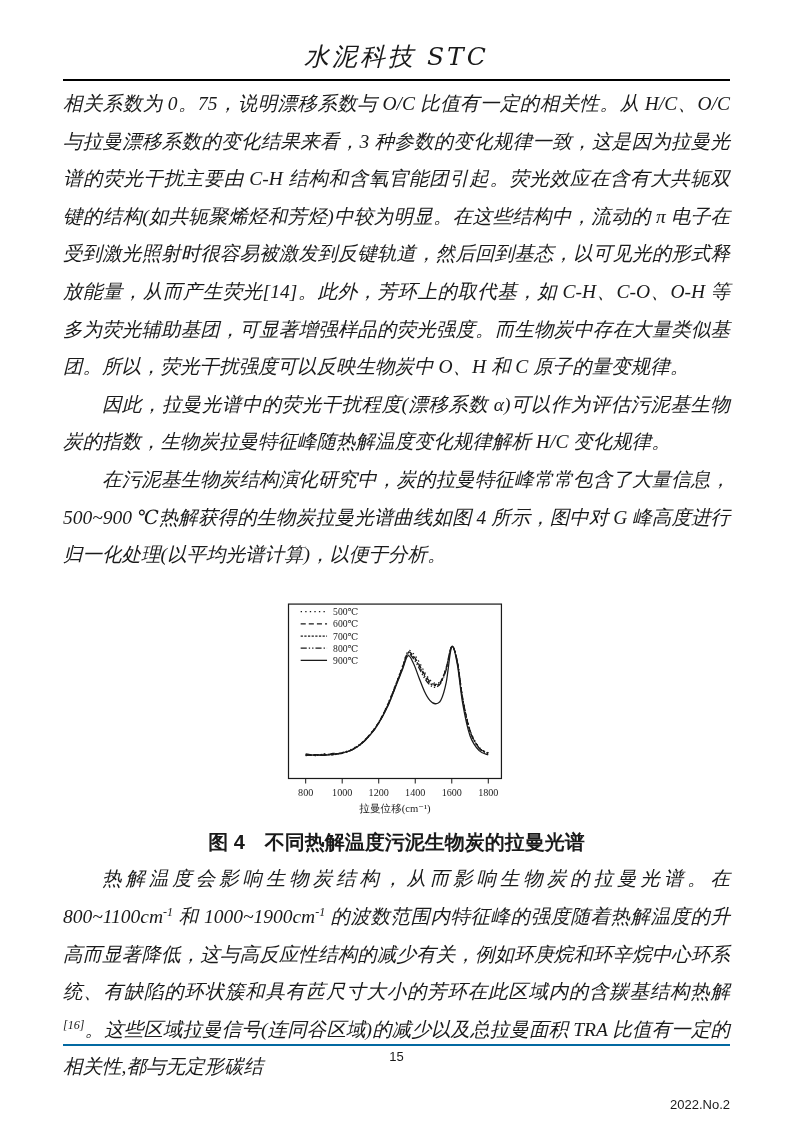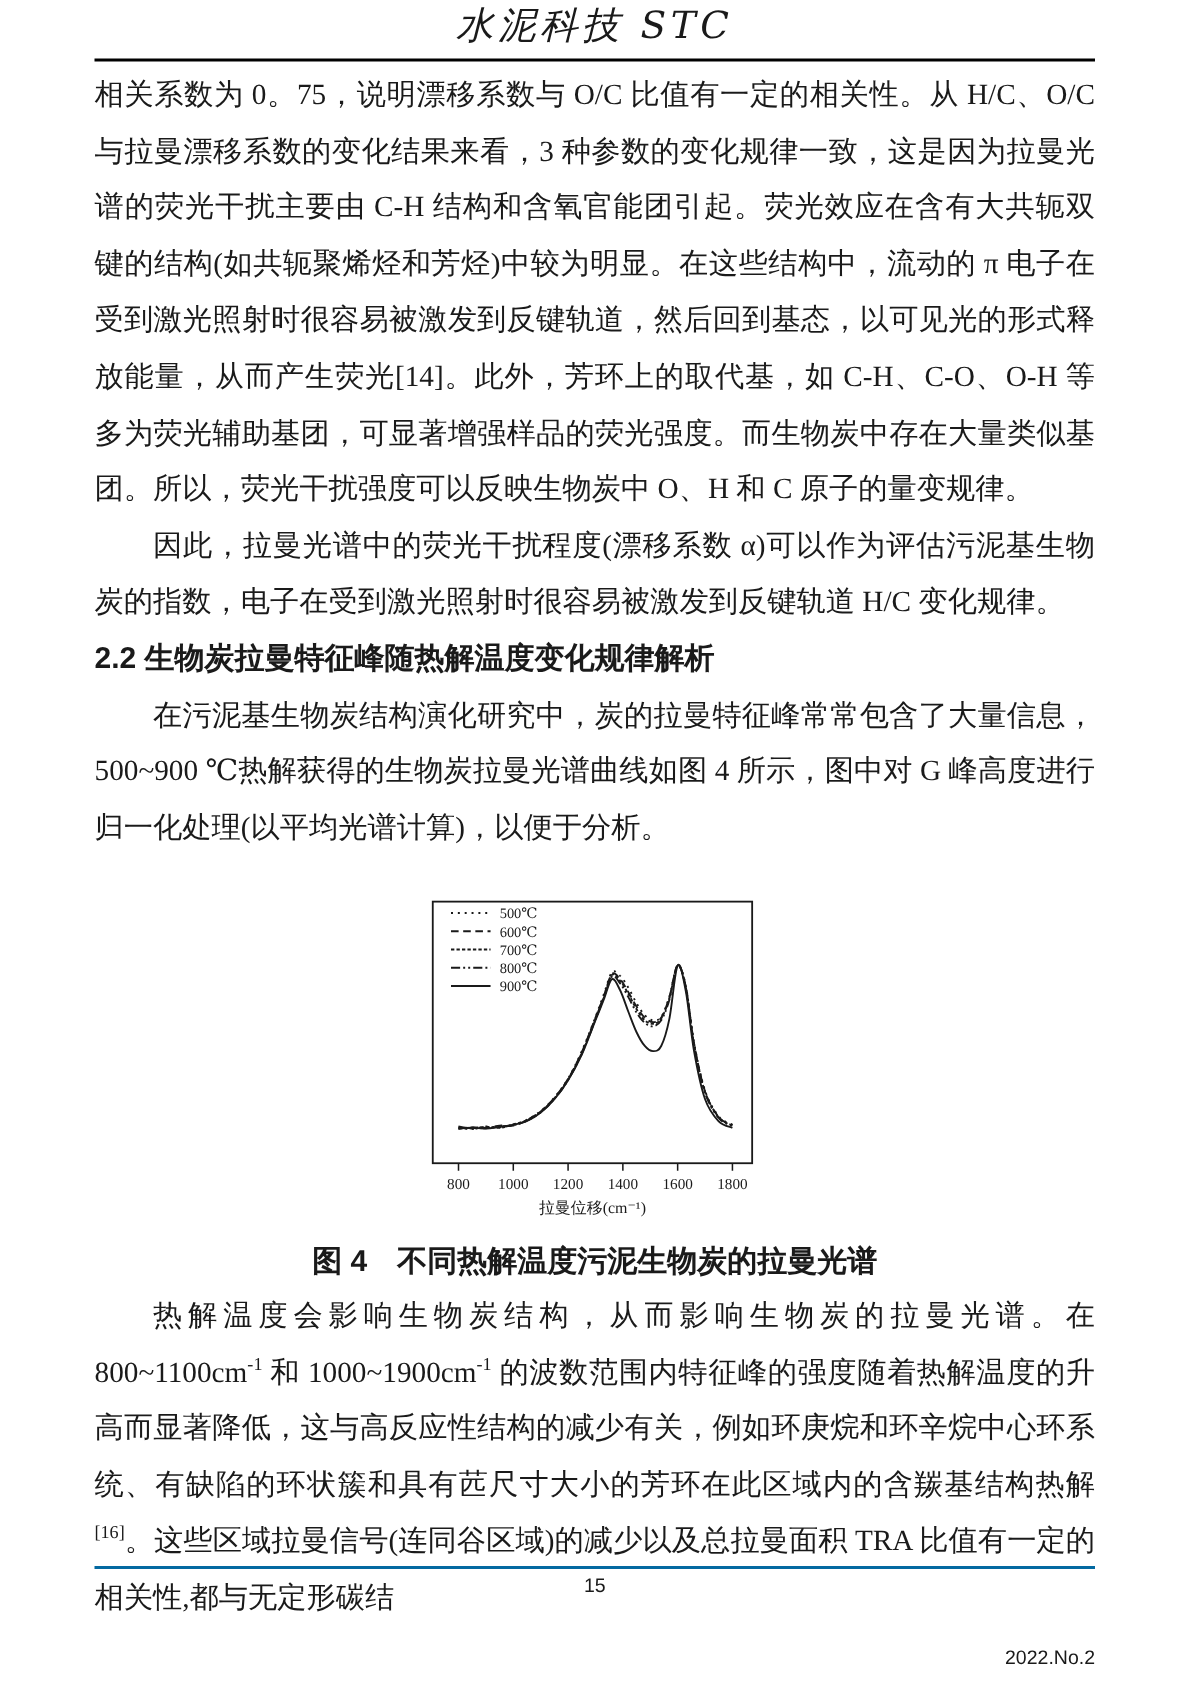--- a/index.html
+++ b/index.html
@@ -3,32 +3,32 @@
 <meta charset="utf-8">
 <style>
   * { box-sizing: border-box; }
   html,body { margin:0; padding:0; }
   body {
     width:793px; height:1122px;
     background:#ffffff; color:#1a1a1a;
     font-family:"Liberation Serif","DejaVu Serif",serif;
     position:relative; overflow:hidden;
   }
-  .page-header { text-align:center; }
+  .page-header { padding-top:40px; text-align:center; }
   .journal-title {
     font-size:25px; font-style:italic; letter-spacing:3px;
     font-family:"DejaVu Serif","Liberation Serif",serif;
   }
   .header-rule { margin:6px 63px 0 63px; border-top:2.5px solid #000; }
   .content {
     margin:4px 63px 0 63px;
     font-size:19.5px; line-height:37.6px;
     text-align:justify;
   }
-  .content p { margin:0; }
+  .content p { margin:0;font-style:italic; }
   .indent { text-indent:2em; }
   .section-heading {
     font-family:"Liberation Sans","DejaVu Sans",sans-serif;
     font-weight:bold; font-size:20px; line-height:37.6px;
     text-align:left; margin:0;
   }
   sup { font-size:0.62em; line-height:0; }
   .figure-block { margin:24px 0 0 0; text-align:center; }
   .figure-block svg { display:inline-block; }
   .figure-caption {
@@ -54,22 +54,21 @@
 </head>
 <body>
 
 <header class="page-header">
   <div class="journal-title">水泥科技 STC</div>
 </header>
 <div class="header-rule"></div>
 
 <main class="content">
   <p>相关系数为 0。75，说明漂移系数与 O/C 比值有一定的相关性。从 H/C、O/C 与拉曼漂移系数的变化结果来看，3 种参数的变化规律一致，这是因为拉曼光谱的荧光干扰主要由 C-H 结构和含氧官能团引起。荧光效应在含有大共轭双键的结构(如共轭聚烯烃和芳烃)中较为明显。在这些结构中，流动的 π 电子在受到激光照射时很容易被激发到反键轨道，然后回到基态，以可见光的形式释放能量，从而产生荧光[14]。此外，芳环上的取代基，如 C-H、C-O、O-H 等多为荧光辅助基团，可显著增强样品的荧光强度。而生物炭中存在大量类似基团。所以，荧光干扰强度可以反映生物炭中 O、H 和 C 原子的量变规律。</p>
-  <p class="indent">因此，拉曼光谱中的荧光干扰程度(漂移系数 α)可以作为评估污泥基生物炭的指数，电子在受到激光照射时很容易被激发到反键轨道 H/C 变化规律。</p>
-  <h2 class="section-heading">2.2 生物炭拉曼特征峰随热解温度变化规律解析</h2>
+  <p class="indent">因此，拉曼光谱中的荧光干扰程度(漂移系数 α)可以作为评估污泥基生物炭的指数，生物炭拉曼特征峰随热解温度变化规律解析 H/C 变化规律。</p>
   <p class="indent">在污泥基生物炭结构演化研究中，炭的拉曼特征峰常常包含了大量信息，500~900 ℃热解获得的生物炭拉曼光谱曲线如图 4 所示，图中对 G 峰高度进行归一化处理(以平均光谱计算)，以便于分析。</p>
 
   <div class="figure-block">
     <svg width="240" height="218" viewBox="0 0 230 215" xmlns="http://www.w3.org/2000/svg">
       <rect x="8" y="6" width="210" height="172" fill="none" stroke="#1a1a1a" stroke-width="1.2"></rect>
       <g>
           <path d="M24.9,154.4C26.4,154.6 30.9,155.6 33.9,155.5C36.9,155.4 39.9,154.0 42.9,153.8C45.9,153.7 48.9,154.6 51.9,154.4C54.9,154.2 57.9,153.6 61.0,152.7C64.0,151.9 67.0,150.8 70.0,149.3C73.0,147.8 76.0,146.1 79.0,143.7C82.0,141.3 85.0,138.3 88.0,134.7C91.0,131.1 94.0,127.4 97.0,122.3C100.0,117.2 103.0,111.1 106.0,104.3C109.0,97.5 112.6,88.0 115.0,81.8C117.4,75.6 118.6,72.0 120.4,67.1C122.2,62.3 124.0,54.6 125.8,52.5C127.6,50.4 129.4,53.1 131.2,54.8C133.0,56.4 134.8,59.6 136.6,62.6C138.4,65.6 140.2,69.8 142.0,72.8C143.8,75.8 145.6,78.8 147.4,80.7C149.2,82.5 151.0,83.8 152.8,84.0C154.6,84.2 156.4,84.4 158.2,81.8C160.0,79.2 161.8,73.9 163.6,68.3C165.4,62.6 167.2,49.1 169.0,48.0C170.8,46.9 172.6,53.1 174.4,61.5C176.2,70.0 177.7,87.2 179.8,98.7C181.9,110.1 184.3,122.1 187.0,130.2C189.7,138.3 193.0,143.3 196.0,147.1C199.0,150.8 203.5,151.8 205.0,152.7" fill="none" stroke="#1a1a1a" stroke-width="1.25" stroke-dasharray="1.3 3.2"></path>
           <path d="M24.9,155.5C26.4,155.3 30.9,154.5 33.9,154.4C36.9,154.3 39.9,155.2 42.9,155.0C45.9,154.8 48.9,153.6 51.9,153.3C54.9,153.0 57.9,153.9 61.0,153.3C64.0,152.7 67.0,151.1 70.0,149.6C73.0,148.0 76.0,146.4 79.0,143.9C82.0,141.5 85.0,138.5 88.0,134.9C91.0,131.4 94.0,127.6 97.0,122.5C100.0,117.5 103.0,111.6 106.0,104.9C109.0,98.2 112.6,88.4 115.0,82.3C117.4,76.2 118.6,73.1 120.4,68.3C122.2,63.5 124.0,55.5 125.8,53.6C127.6,51.8 129.4,55.0 131.2,57.0C133.0,59.0 134.8,62.5 136.6,65.5C138.4,68.5 140.2,72.2 142.0,75.0C143.8,77.8 145.6,80.7 147.4,82.3C149.2,84.0 151.0,85.2 152.8,85.2C154.6,85.2 156.4,85.1 158.2,82.3C160.0,79.6 161.8,74.6 163.6,68.8C165.4,63.1 167.2,49.1 169.0,48.0C170.8,46.9 172.6,53.5 174.4,62.1C176.2,70.6 177.7,87.8 179.8,99.2C181.9,110.7 184.3,122.7 187.0,130.8C189.7,138.8 193.0,144.0 196.0,147.7C199.0,151.3 203.5,152.1 205.0,152.9" fill="none" stroke="#1a1a1a" stroke-width="1.25" stroke-dasharray="5 3"></path>
           <path d="M24.9,155.0C26.4,155.0 30.9,155.1 33.9,155.0C36.9,154.8 39.9,154.1 42.9,154.1C45.9,154.0 48.9,155.0 51.9,154.7C54.9,154.5 57.9,153.3 61.0,152.5C64.0,151.7 67.0,151.2 70.0,149.8C73.0,148.4 76.0,146.6 79.0,144.2C82.0,141.7 85.0,138.8 88.0,135.3C91.0,131.7 94.0,127.9 97.0,122.9C100.0,117.9 103.0,112.1 106.0,105.4C109.0,98.8 112.6,89.0 115.0,82.9C117.4,76.8 118.6,73.6 120.4,68.8C122.2,64.0 124.0,56.0 125.8,54.2C127.6,52.4 129.4,56.1 131.2,58.1C133.0,60.2 134.8,63.5 136.6,66.6C138.4,69.7 140.2,73.8 142.0,76.7C143.8,79.6 145.6,82.4 147.4,84.0C149.2,85.6 151.0,86.5 152.8,86.3C154.6,86.1 156.4,85.7 158.2,82.9C160.0,80.1 161.8,75.2 163.6,69.4C165.4,63.6 167.2,49.2 169.0,48.0C170.8,46.8 172.6,53.8 174.4,62.4C176.2,71.0 177.7,88.3 179.8,99.8C181.9,111.2 184.3,123.1 187.0,131.1C189.7,139.1 193.0,144.2 196.0,147.9C199.0,151.6 203.5,152.3 205.0,153.2" fill="none" stroke="#1a1a1a" stroke-width="1.25" stroke-dasharray="2.2 1.4"></path>
           <path d="M24.9,153.8C26.4,154.1 30.9,155.0 33.9,155.2C36.9,155.3 39.9,155.0 42.9,154.7C45.9,154.5 48.9,154.1 51.9,153.8C54.9,153.5 57.9,153.6 61.0,152.9C64.0,152.3 67.0,151.4 70.0,150.0C73.0,148.6 76.0,146.8 79.0,144.4C82.0,142.0 85.0,139.1 88.0,135.6C91.0,132.1 94.0,128.2 97.0,123.2C100.0,118.3 103.0,112.6 106.0,106.0C109.0,99.4 112.6,89.6 115.0,83.5C117.4,77.4 118.6,74.1 120.4,69.4C122.2,64.7 124.0,56.9 125.8,55.3C127.6,53.7 129.4,57.6 131.2,59.8C133.0,62.1 134.8,65.6 136.6,68.8C138.4,72.0 140.2,76.2 142.0,79.0C143.8,81.8 145.6,84.2 147.4,85.7C149.2,87.2 151.0,88.3 152.8,88.0C154.6,87.7 156.4,86.9 158.2,84.0C160.0,81.1 161.8,76.5 163.6,70.5C165.4,64.5 167.2,49.3 169.0,48.0C170.8,46.7 172.6,54.1 174.4,62.9C176.2,71.6 177.7,88.9 179.8,100.4C181.9,111.8 184.3,123.6 187.0,131.5C189.7,139.5 193.0,144.6 196.0,148.2C199.0,151.9 203.5,152.5 205.0,153.4" fill="none" stroke="#1a1a1a" stroke-width="1.25" stroke-dasharray="6 2 1.3 2 1.3 2"></path>

